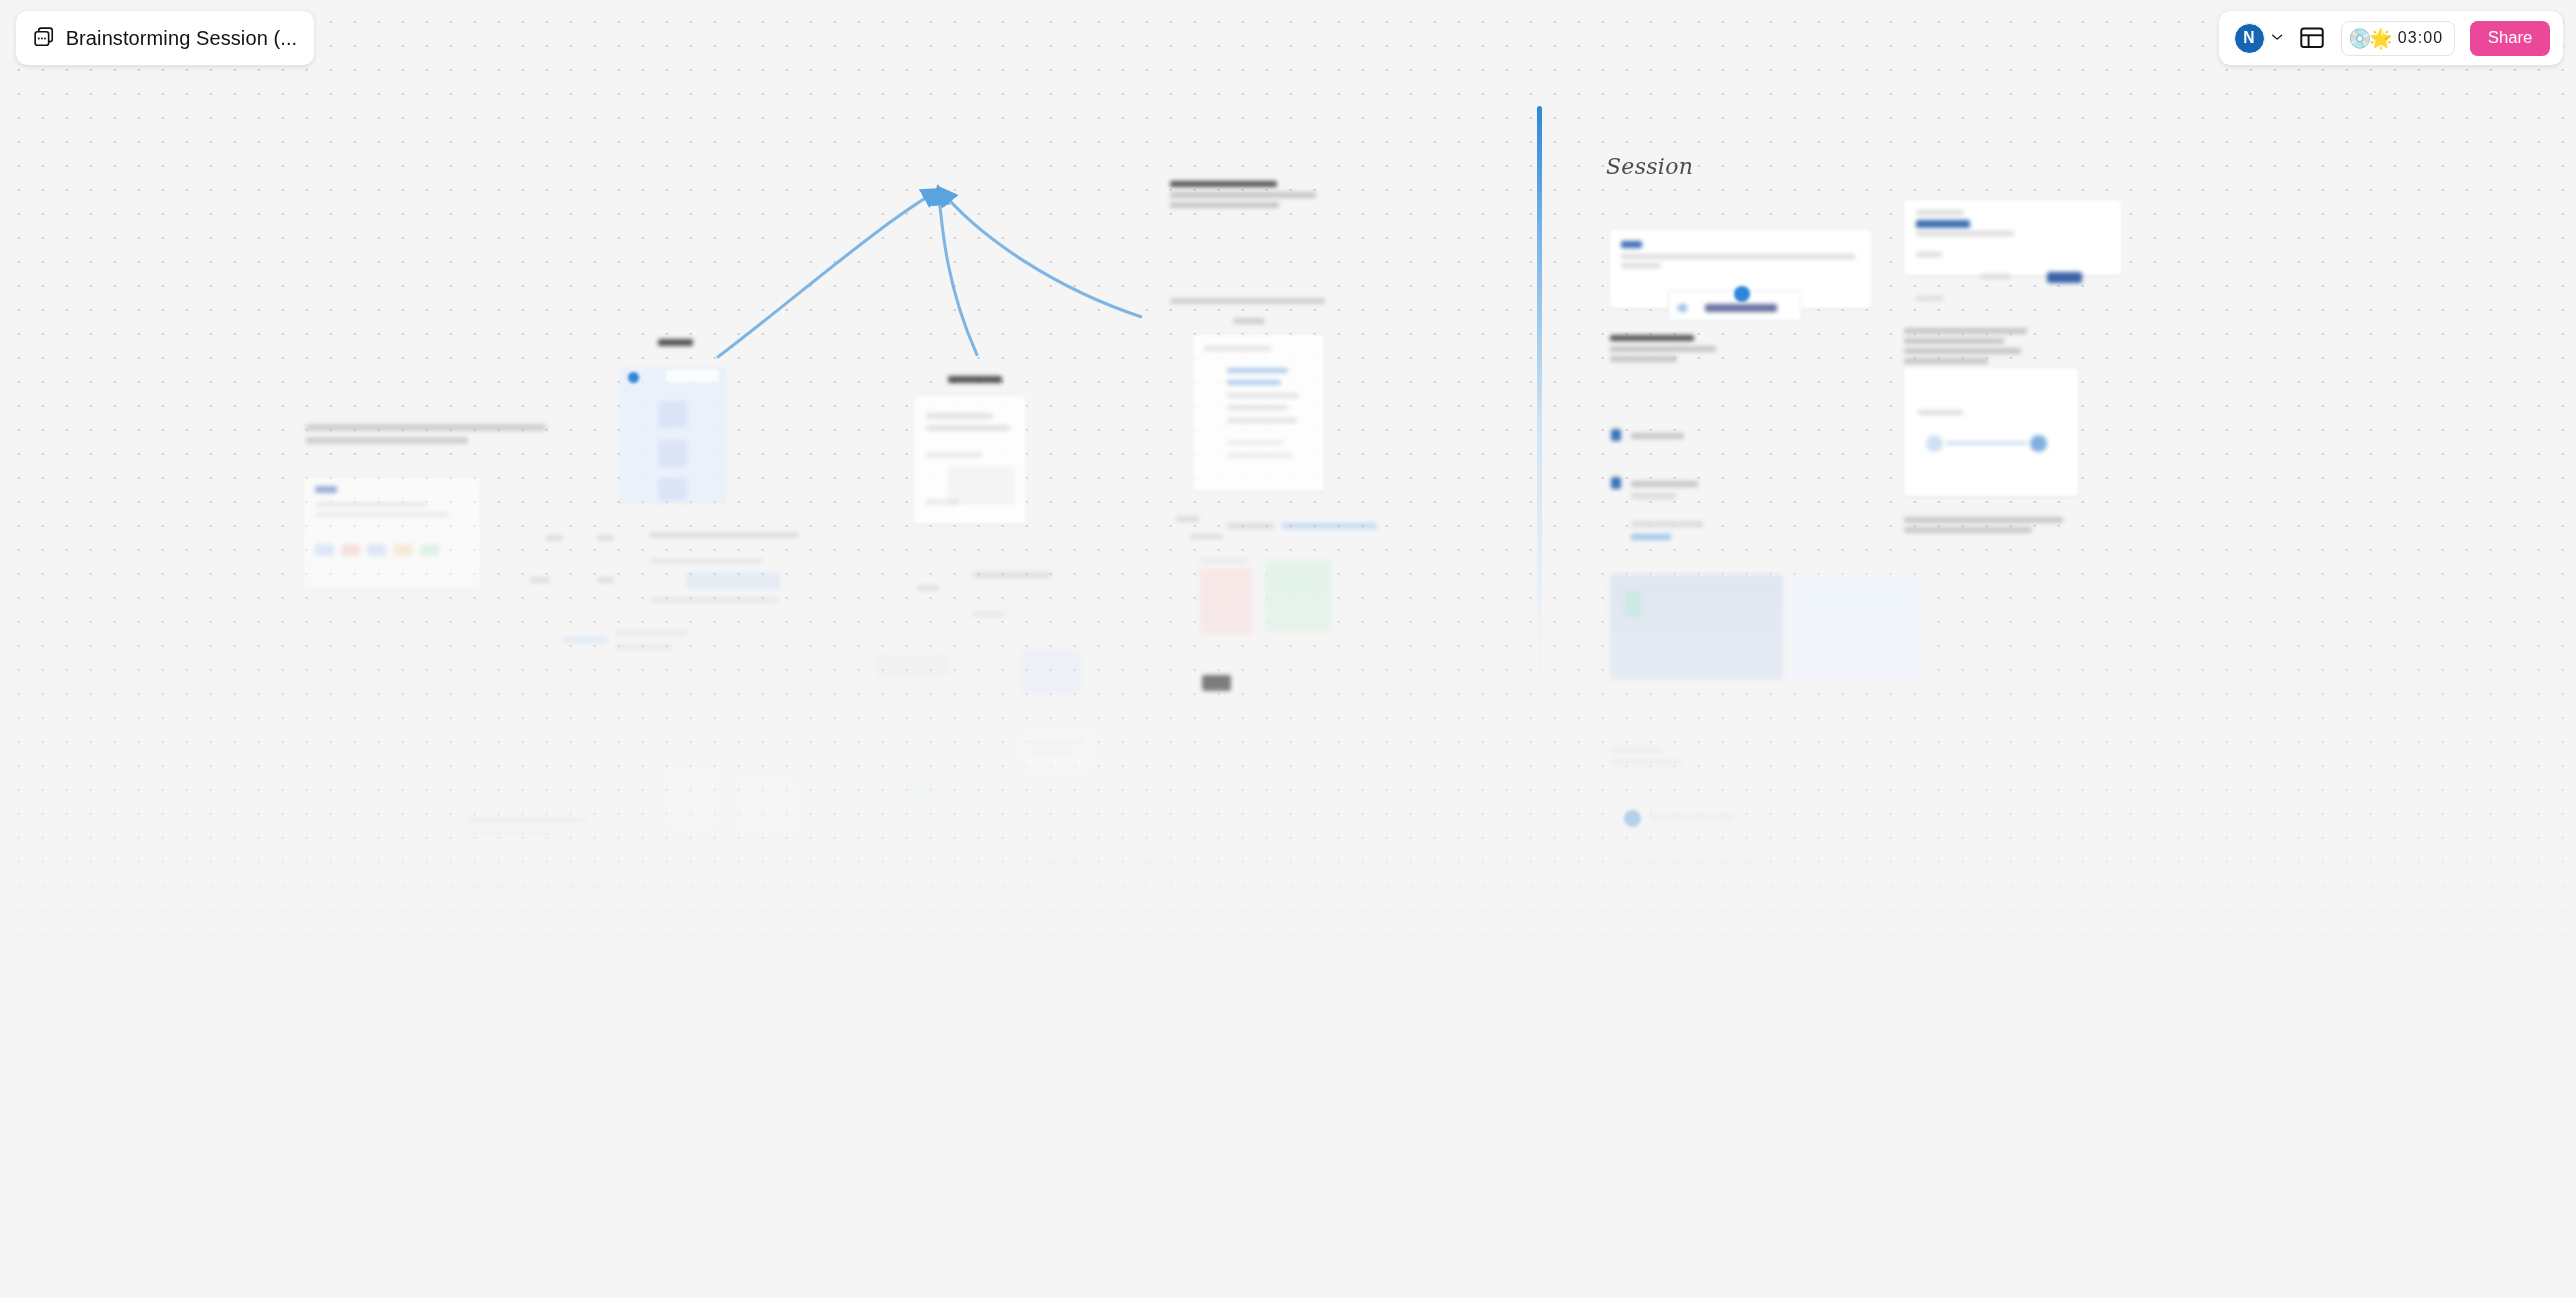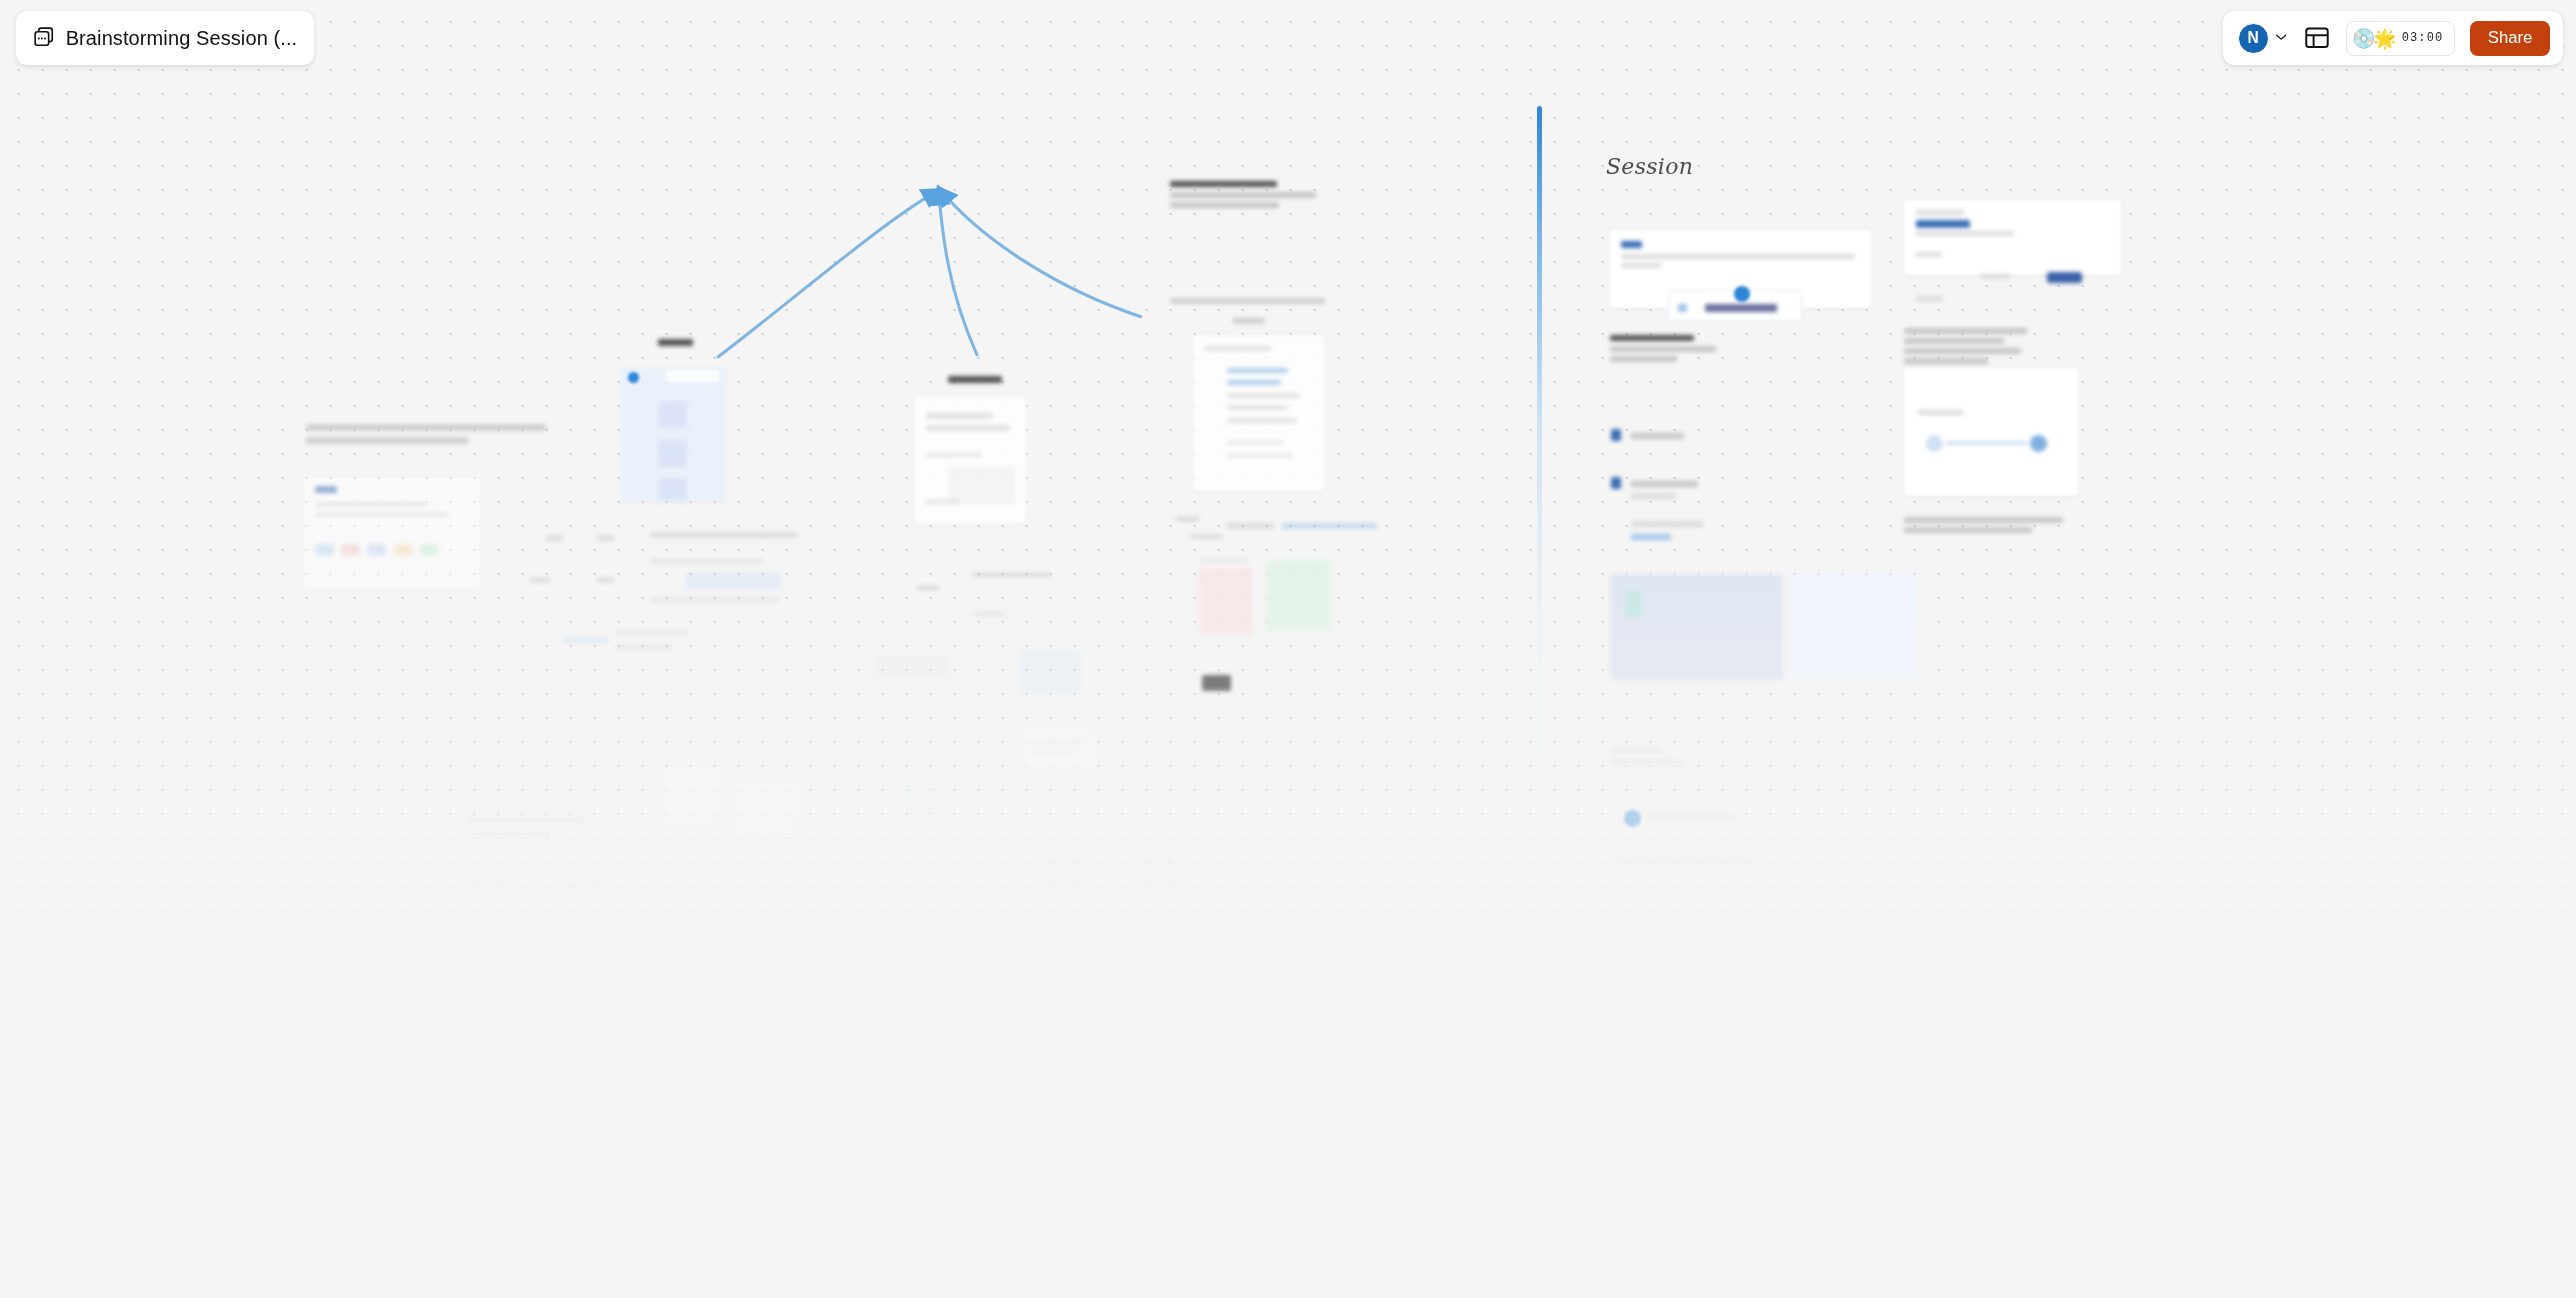--- a/index.html
+++ b/index.html
@@ -81,27 +81,27 @@
   #timer-pill {
     display: flex; align-items: center; gap: 4.5px;
     height: 35px; padding: 0 11px 0 5.6px;
     border: 0.8px solid #e4e4e4;
     border-radius: 7.8px;
     background: #fff;
   }
   .timer-emoji { font-size: 19px; line-height: 1; }
   .timer-emoji.star { margin-left: -6.7px; }
   #timer-text {
-    font-family: Liberation Mono, monospace;
-    font-size: 12px; color: #222; letter-spacing: 1.1px;
+    font-family: Liberation Sans, sans-serif;
+    font-size: 16px; color: #222; letter-spacing: 1.1px;
     font-weight: 500;
   }
   #share-btn {
     height: 35px; padding: 0 18px;
-    background: #c2410c; color: #fff;
+    background: #ec4899; color: #fff;
     border: none; border-radius: 7.8px;
     font-size: 16.7px; font-weight: 500;
     font-family: "Liberation Sans", sans-serif;
     display: flex; align-items: center; cursor: pointer;
   }
 
   
   #board { position: absolute; inset: 0; z-index: 10; }
 
   .headline {

